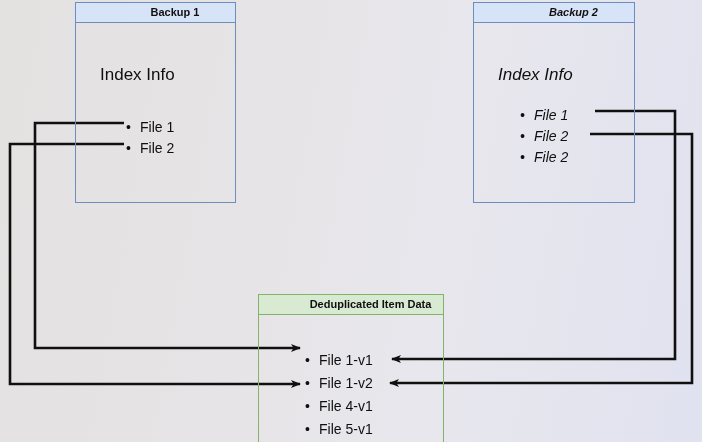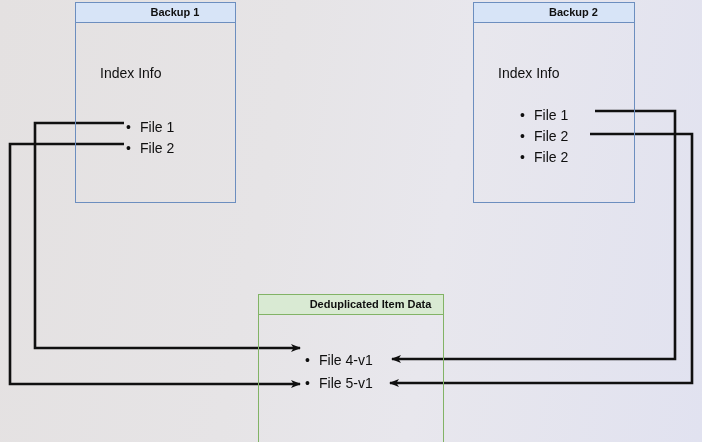--- a/index.html
+++ b/index.html
@@ -54,26 +54,26 @@
   .node.green {
     border-color: #82b366;
   }
   .node.green .node-title {
     background: #d9ead3;
     border-bottom-color: #82b366;
   }
 
   
   #backup1 { left: 75px;  top: 2px;   width: 161px; height: 201px; }
-  #backup2 { left: 473px; top: 2px;   width: 162px; height: 201px; }
+  #backup2 { left: 473px; top: 2px;   width: 162px; height: 201px; font-style: italic; }
   #dedup   { left: 258px; top: 294px; width: 186px; height: 158px; }
 
   .index-label {
     position: absolute;
-    font-size: 14px;
+    font-size: 17px;
     color: #0f0f0f;
     white-space: nowrap;
   }
   #backup1 .index-label { left: 24px; top: 42px; }
   #backup2 .index-label { left: 24px; top: 42px; }
 
   .file-list {
     position: absolute;
     margin: 0;
     padding: 0;
@@ -142,19 +142,21 @@
         <li>File 2</li>
         <li>File 2</li>
       </ul>
     </div>
   </div>
 
   <div class="node green" id="dedup">
     <div class="node-title">Deduplicated Item Data</div>
     <div class="node-body">
       <ul class="file-list">
+        <li>File 1-v1</li>
+        <li>File 1-v2</li>
         <li>File 4-v1</li>
         <li>File 5-v1</li>
       </ul>
     </div>
   </div>
 
 </div>
 
 </body></html>

